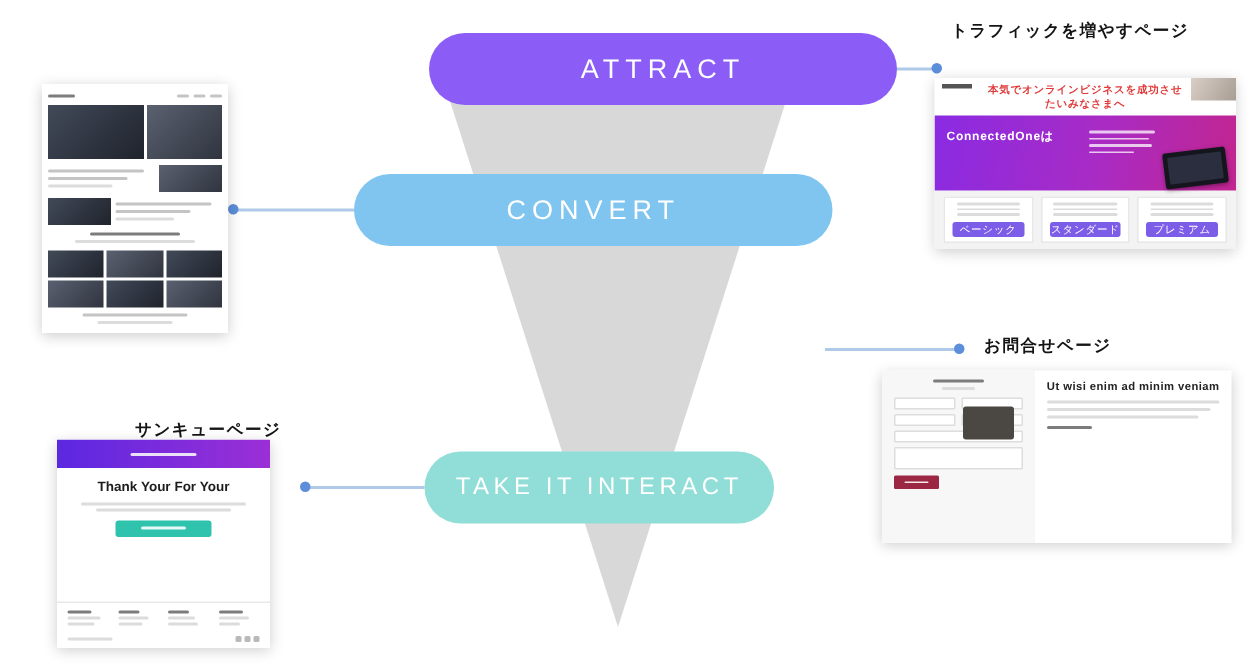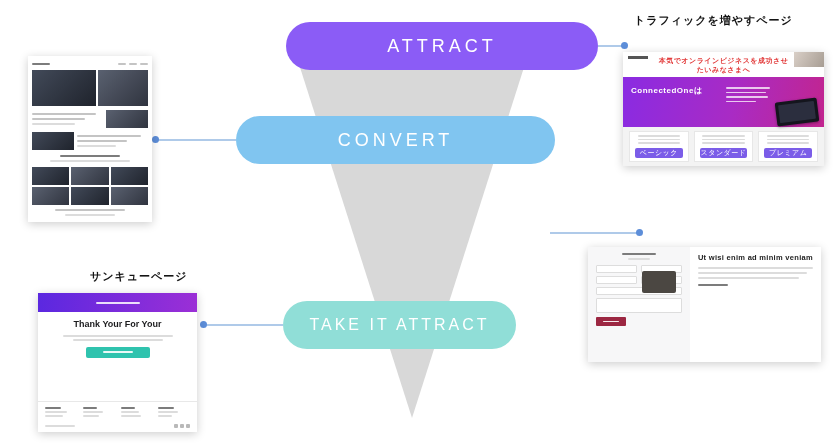--- a/index.html
+++ b/index.html
@@ -25,42 +25,42 @@
   .dot { position:absolute; width:7px; height:7px; border-radius:50%; background:#5d8ed9; }
   .d1 { left:152px; top:136px; }
   .d2 { left:621px; top:42px; }
   .d3 { left:636px; top:229px; }
   .d4 { left:200px; top:321px; }
 
   .jp-label { position:absolute; font-weight:bold; font-size:11px; color:#141414; letter-spacing:1px; }
   .label-events  { left:14px;  top:36px; }
   .label-traffic { left:634px; top:13px; }
   .label-contact { left:656px; top:223px; }
-  .label-thankyou{ left:90px;  top:269px; }
+  .label-thankyou{ left:90px;  top:279px; }
 
   .thumb { position:absolute; background:#fff; box-shadow:0 2px 9px rgba(0,0,0,.2); overflow:hidden; }
   .ln { height:2px; background:#c4c4c4; border-radius:1px; }
   .ln.lt { background:#dcdcdc; }
   .ln.dk { background:#7c7c7c; }
 
   
   .thumb-events { left:28px; top:56px; width:124px; height:166px; padding:4px; }
   .ev-nav { display:flex; justify-content:space-between; align-items:center; height:7px; margin-bottom:3px; }
   .ev-links { display:flex; gap:3px; }
   .ev-hero { display:flex; gap:2px; height:36px; }
   .ph { background:linear-gradient(135deg,#424a59,#1f232c); }
   .ph.alt { background:linear-gradient(135deg,#5a6170,#30343f); }
   .ev-row { display:flex; gap:3px; margin-top:4px; height:18px; }
   .ev-lines { flex:1; display:flex; flex-direction:column; gap:3px; justify-content:center; }
   .ev-center { margin:5px 8px 0; display:flex; flex-direction:column; gap:3px; align-items:center; }
   .ev-grid { display:grid; grid-template-columns:repeat(3,1fr); gap:2px; margin-top:5px; height:38px; }
   .ev-foot { margin-top:4px; display:flex; flex-direction:column; gap:3px; align-items:center; }
 
   
-  .thumb-thankyou { left:38px; top:293px; width:159px; height:139px; }
+  .thumb-thankyou { left:38px; top:293px; width:142px; height:139px; }
   .ty-header { height:19px; background:linear-gradient(90deg,#5b28e0,#9b2fd6); display:flex; align-items:center; justify-content:center; }
   .ty-header .ln { background:rgba(255,255,255,.85); width:44px; }
   .ty-heading { margin-top:7px; text-align:center; font-weight:bold; font-size:9px; color:#1c1c1e; line-height:1.3; }
   .ty-sub { margin-top:4px; display:flex; flex-direction:column; gap:2px; align-items:center; }
   .ty-btn { width:64px; height:11px; background:#2fc3ae; border-radius:2px; margin:6px auto 0; display:flex; align-items:center; justify-content:center; }
   .ty-btn .ln { width:30px; background:rgba(255,255,255,.9); }
   .ty-footer { position:absolute; left:0; right:0; bottom:15px; border-top:1px solid #e8e8e8; padding:5px 7px 0; display:flex; gap:6px; }
   .ty-col { flex:1; display:flex; flex-direction:column; gap:2px; }
   .ty-bottom { position:absolute; left:7px; right:7px; bottom:4px; display:flex; justify-content:space-between; align-items:center; }
   .ty-social { display:flex; gap:2px; }
@@ -106,33 +106,34 @@
 
   <div class="triangle"></div>
 
   <div class="stage stage-attract">
     <span>ATTRACT</span>
   </div>
   <div class="stage stage-interact">
     <span>CONVERT</span>
   </div>
   <div class="stage stage-offline">
-    <span>TAKE IT ATTRACT</span>
+    <span>TAKE IT INTERACT</span>
   </div>
 
   <div class="connector c1"></div>
   <div class="connector c2"></div>
   <div class="connector c3"></div>
   <div class="connector c4"></div>
   <div class="dot d1"></div>
   <div class="dot d2"></div>
   <div class="dot d3"></div>
   <div class="dot d4"></div>
 
   <div class="jp-label label-traffic">トラフィックを増やすページ</div>
+  <div class="jp-label label-contact">お問合せページ</div>
   <div class="jp-label label-thankyou">サンキューページ</div>
 
   <div class="thumb thumb-events">
     <div class="ev-nav">
       <div class="ln dk" style="width:18px"></div>
       <div class="ev-links">
         <div class="ln" style="width:8px"></div>
         <div class="ln" style="width:8px"></div>
         <div class="ln" style="width:8px"></div>
       </div>

